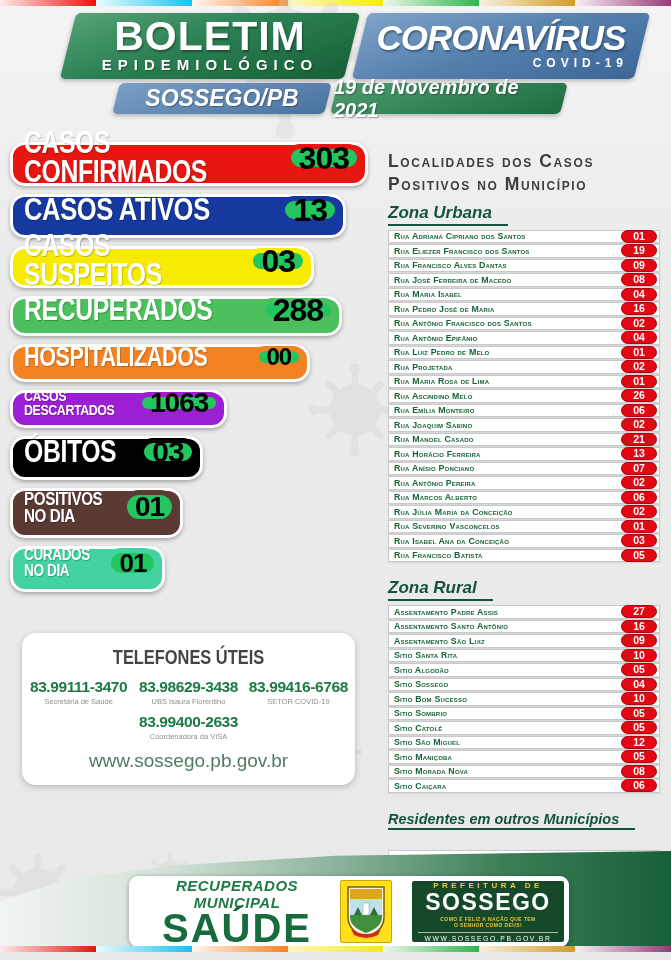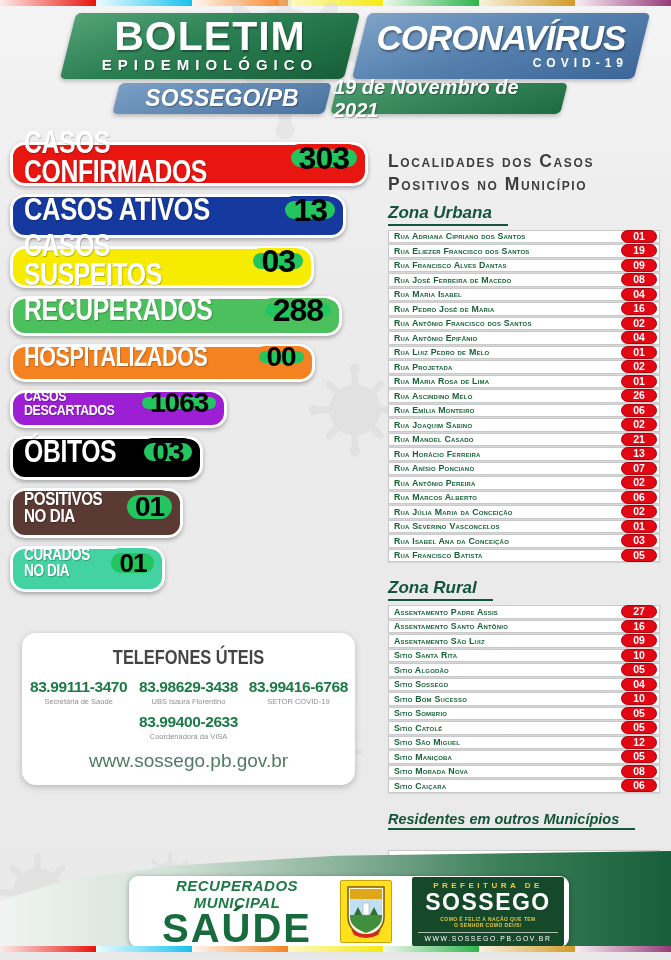--- a/index.html
+++ b/index.html
@@ -74,21 +74,21 @@
   .stats>div:nth-of-type(7) .stat-label{font-size:31px;}
   .stats>div:nth-of-type(8) .stat-label{font-size:19px;}
   .stats>div:nth-of-type(9) .stat-label{font-size:17px;}
   .stat-value{background:#22c55e;border:5px solid var(--c);border-radius:999px;
     color:#000;font-weight:bold;padding:0 8px;display:flex;align-items:center;
     height:calc(100% + 2px);box-sizing:border-box;letter-spacing:-1px;}
   .stats>div:nth-of-type(1) .stat-value{font-size:32px;}
   .stats>div:nth-of-type(2) .stat-value{font-size:32px;}
   .stats>div:nth-of-type(3) .stat-value{font-size:32px;}
   .stats>div:nth-of-type(4) .stat-value{font-size:32px;}
-  .stats>div:nth-of-type(5) .stat-value{font-size:28px;}
+  .stats>div:nth-of-type(5) .stat-value{font-size:24px;}
   .stats>div:nth-of-type(6) .stat-value{font-size:28px;}
   .stats>div:nth-of-type(7) .stat-value{font-size:30px;}
   .stats>div:nth-of-type(8) .stat-value{font-size:28px;}
   .stats>div:nth-of-type(9) .stat-value{font-size:26px;}
 
   
   .loc{position:absolute;top:150px;left:388px;width:272px;}
   .loc-title{font-variant:small-caps;font-weight:600;color:#3d3d3d;
     font-size:17.5px;letter-spacing:1.6px;line-height:1.3;}
   .zone-heading{display:inline-block;color:#14543c;font-style:italic;font-weight:bold;
@@ -130,21 +130,21 @@
     background:linear-gradient(90deg,#f1f4f2 0%,#d3e2d8 25%,#8cb49c 50%,#3b7f58 75%,#175f3a 100%);
     clip-path:polygon(0 52%,10% 30%,26% 15%,50% 5%,100% 0,100% 100%,0 100%);}
   .fcard{position:absolute;left:129px;top:876px;width:440px;height:71px;
     background:#fff;border-radius:9px;box-shadow:0 1px 5px rgba(0,0,0,.35);
     display:flex;align-items:center;box-sizing:border-box;padding:0 5px;}
   .fdept{flex:1;text-align:center;}
   .fdept1{color:#1e7a46;font-style:italic;font-weight:bold;font-size:15px;letter-spacing:.5px;}
   .fdept2{color:#176b3d;font-weight:bold;font-size:40px;line-height:.88;letter-spacing:2px;}
   .fcrest{width:50px;height:61px;background:#ffe01a;border:1px solid #c8a30c;
     border-radius:2px;flex:0 0 auto;display:flex;align-items:center;justify-content:center;}
-  .fpanel{width:152px;height:69px;background:#16482a;border-radius:2px;margin-left:20px;
+  .fpanel{width:152px;height:61px;background:#16482a;border-radius:2px;margin-left:20px;
     flex:0 0 auto;display:flex;flex-direction:column;align-items:center;
     justify-content:center;color:#fff;}
   .fp1{color:#f0c93c;font-size:8px;font-weight:bold;letter-spacing:3.5px;}
   .fp2{font-size:23px;font-weight:bold;letter-spacing:1.5px;line-height:1.05;}
   .fp3{color:#e7c73e;font-size:5px;font-weight:bold;white-space:pre-line;
     text-align:center;line-height:1.3;margin-top:1px;letter-spacing:.4px;}
   .fp4{font-size:6.8px;letter-spacing:1.6px;border-top:1px solid rgba(255,255,255,.65);
     margin-top:3px;padding-top:2px;width:92%;text-align:center;}
 </style>
 </head>

